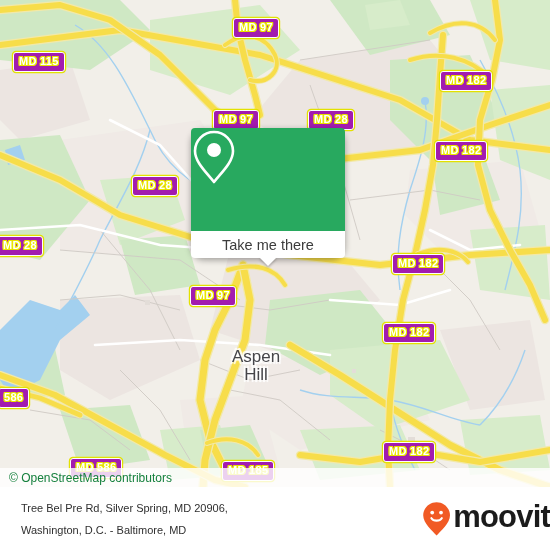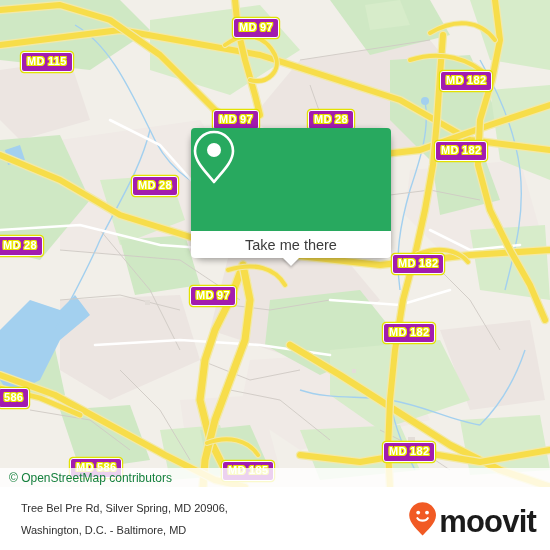--- a/index.html
+++ b/index.html
@@ -48,21 +48,21 @@
     text-align:center;
     white-space:nowrap;
     text-shadow:
       -1.6px -1.6px 1px #ffffff, 1.6px -1.6px 1px #ffffff,
       -1.6px  1.6px 1px #ffffff, 1.6px  1.6px 1px #ffffff,
        0 0 3px #ffffff, 0 0 2px #ffffff;
   }
 
   
   #card{
-    position:absolute;left:191px;top:128px;width:200px;
+    position:absolute;left:191px;top:128px;width:154px;
     border-radius:13px;overflow:visible;
     box-shadow:0 2px 6px rgba(0,0,0,.35);
     z-index:40;
   }
   #card-top{
     height:103px;border-radius:4px 4px 0 0;
     display:flex;align-items:center;justify-content:center;
   }
   #card-bottom{
     height:27px;background:#ffffff;border-radius:0 0 4px 4px;
@@ -94,21 +94,21 @@
     position:absolute;left:0;top:487px;width:550px;height:63px;
     background:#ffffff;
     display:flex;align-items:center;justify-content:space-between;
   }
   #footer-text{
     padding-left:21px;color:#2f2f2f;font-size:11px;line-height:22px;
     max-width:360px;
   }
   #footer-text div{white-space:nowrap;}
   #logo{
-    display:flex;align-items:flex-end;padding-right:14px;
+    display:flex;align-items:flex-start;
   }
   #logo-word{
     color:#1b1b1b;font-size:31px;font-weight:bold;letter-spacing:-.8px;
     line-height:31px;margin-left:1px;
   }
 </style>
 </head>
 <body>
 
 <div id="root">
@@ -248,24 +248,28 @@
         <path class="mroadc" stroke-width="6" d="M207 443 C228 435 248 440 258 455"></path>
         <path class="mroad" stroke-width="4" d="M207 443 C228 435 248 440 258 455"></path>
       </g>
 
       <rect class="bld" x="352" y="369" width="4" height="4"></rect>
       <rect class="bld" x="469" y="143" width="6" height="4"></rect>
       <rect class="bld" x="145" y="300" width="5" height="5"></rect>
       <rect class="bld" x="408" y="437" width="7" height="5"></rect>
     </svg>
 
+    <div class="place-label" style="left:216px;top:348px;width:80px;">
+      <div>Aspen</div>
+      <div>Hill</div>
+    </div>
 
     <div id="shields">
         <div class="shield" style="left: 233px; top: 18px;">MD 97</div>
-        <div class="shield" style="left: 13px; top: 52px; margin-left: 8px;">MD 115</div>
+        <div class="shield" style="left: 13px; top: 52px;">MD 115</div>
         <div class="shield" style="left: 440px; top: 71px;">MD 182</div>
         <div class="shield" style="left: 213px; top: 110px;">MD 97</div>
         <div class="shield" style="left: 308px; top: 110px;">MD 28</div>
         <div class="shield" style="left: 435px; top: 141px;">MD 182</div>
         <div class="shield" style="left: 132px; top: 176px;">MD 28</div>
         <div class="shield" style="left: -3px; top: 236px;">MD 28</div>
         <div class="shield" style="left: 392px; top: 254px;">MD 182</div>
         <div class="shield" style="left: 190px; top: 286px;">MD 97</div>
         <div class="shield" style="left: 383px; top: 323px;">MD 182</div>
         <div class="shield" style="left: -2px; top: 388px;">586</div>

